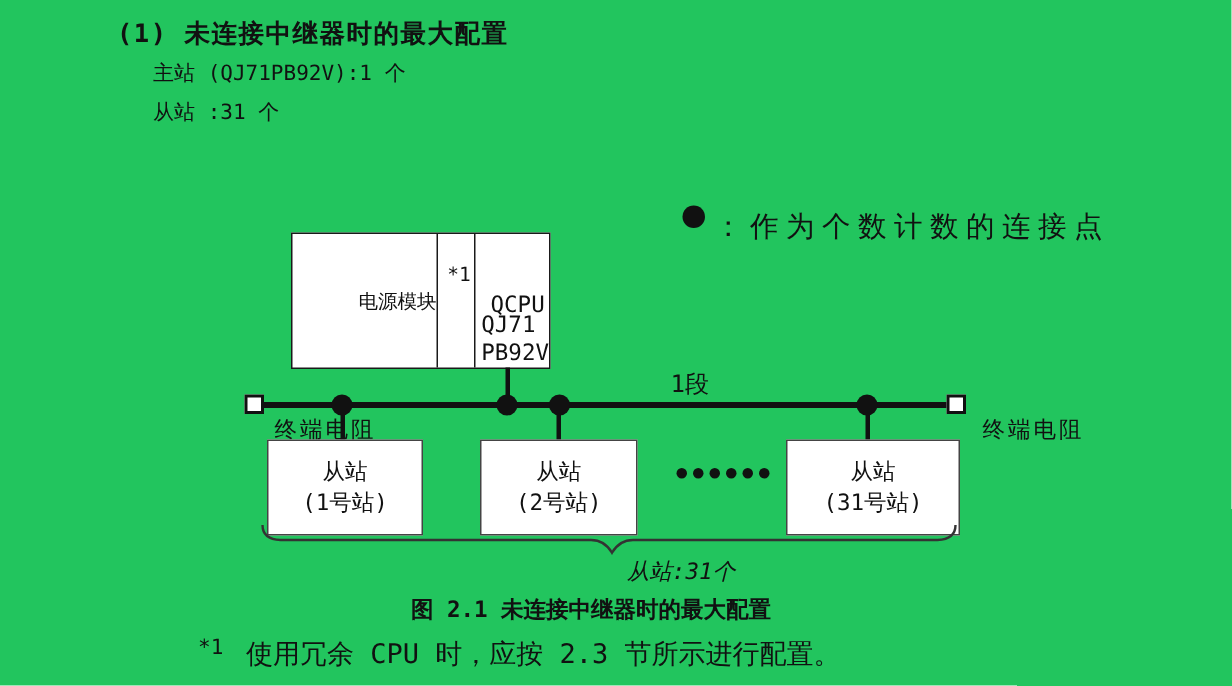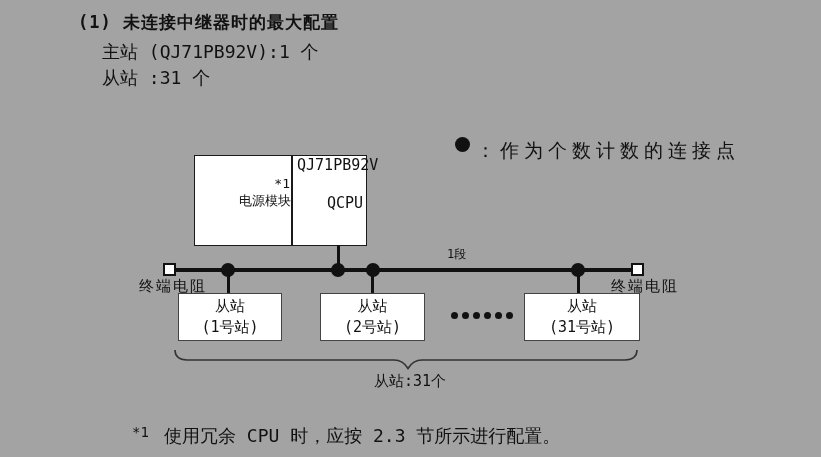--- a/index.html
+++ b/index.html
@@ -1,53 +1,53 @@
 <!DOCTYPE html>
 <html><head>
 <meta charset="utf-8">
 <style>
   * { margin: 0; padding: 0; box-sizing: border-box; }
   html, body { background: #ffffff; }
   .page {
     position: relative;
     width: 821px;
     height: 457px;
-    background: #a3a3a3;
+    background: #22c55e;
     font-family: "DejaVu Sans Mono", "Liberation Sans", sans-serif;
     color: #111111;
     overflow: hidden;
   }
   .abs { position: absolute; }
 
   .heading {
     left: 78px; top: 11px;
     font-size: 17px; font-weight: bold; letter-spacing: 1px;
     white-space: nowrap;
   }
-  .cfgline { left: 102px; font-size: 18px; white-space: nowrap; }
+  .cfgline { left: 102px; font-size: 14px; white-space: nowrap; }
   .cfg1 { top: 40px; }
   .cfg2 { top: 66px; text-align: right; }
 
   
   .master-label { left: 194px; top: 136px; font-size: 14px; letter-spacing: 1px; white-space: nowrap; }
   .master-box {
     left: 194px; top: 155px; width: 173px; height: 91px;
     border: 1px solid #1a1a1a; display: flex; background: #fff;
   }
   .mcell { height: 100%; }
   .mc1 {
     width: 71px; border-right: 1px solid #1a1a1a;
     display: flex; align-items: center; justify-content: center;
     font-size: 13px; white-space: nowrap; margin-left: 44px;
   }
   .mc2 { width: 48px; border-right: 1px solid #1a1a1a; position: relative; }
   .mc2 .sup { position: absolute; top: 20px; right: 2px; font-size: 13px; }
   .mc2 .cpu { position: absolute; left: 3px; top: 38px; font-size: 15px; margin-left: 32px; }
   .mc3 {
-    flex: 1; display: flex; justify-content: flex-end;
+    flex: 1; display: flex; flex-direction: column; justify-content: flex-end;
     padding-left: 4px; font-size: 15px; line-height: 19px;
   }
 
   
   .legend-dot {
     left: 455px; top: 137px; width: 15px; height: 15px;
     border-radius: 50%; background: #111;
   }
   .legend-text { left: 476px; top: 138px; font-size: 19px; letter-spacing: 5px; white-space: nowrap; }
 
@@ -62,43 +62,43 @@
   .dot-s1 { left: 221px; }
   .dot-m  { left: 331px; }
   .dot-s2 { left: 366px; }
   .dot-s31{ left: 571px; }
   .termsq {
     width: 13px; height: 13px; top: 263px;
     background: #fff; border: 2px solid #111;
   }
   .sq-l { left: 163px; }
   .sq-r { left: 631px; }
-  .termlabel { top: 277px; font-size: 15px; letter-spacing: 2px; white-space: nowrap; }
+  .termlabel { top: 277px; font-size: 15px; letter-spacing: 2px; white-space: nowrap; margin-left: 44px; }
   .tl-l { left: 139px; }
   .tl-r { left: 611px; }
-  .seglabel { left: 447px; top: 246px; font-size: 12px; white-space: nowrap; }
+  .seglabel { left: 447px; top: 246px; font-size: 16px; white-space: nowrap; }
 
   
   .slavebox {
-    top: 293px; height: 48px; border: 1.5px solid #444; background: #fff;
+    top: 293px; height: 64px; border: 1.5px solid #444; background: #fff;
     display: flex; flex-direction: column; align-items: center; justify-content: center;
     font-size: 15px; line-height: 21px; text-align: left; white-space: nowrap;
   }
   .sb1 { left: 178px; width: 104px; }
   .sb2 { left: 320px; width: 105px; }
   .sb31 { left: 524px; width: 116px; }
 
   .ellipsis { left: 451px; top: 312px; display: flex; gap: 4px; }
   .edot { width: 7px; height: 7px; border-radius: 50%; background: #111; }
 
   .brace { left: 174px; top: 349px; }
 
   .slave-total {
     left: 330px; top: 372px; width: 160px;
-    font-size: 15px; text-align: center; white-space: nowrap;
+    font-size: 15px; text-align: right; white-space: nowrap; font-style: italic;
   }
   .caption {
     left: 244px; top: 397px; width: 300px;
     font-size: 15px; font-weight: bold; text-align: center; white-space: nowrap;
   }
   .footnote-marker { left: 132px; top: 424px; font-size: 14px; white-space: nowrap; }
   .footnote-text { left: 164px; top: 424px; font-size: 18px; white-space: nowrap; }
 </style>
 </head>
 <body>
@@ -162,16 +162,17 @@
     <span class="edot"></span>
     <span class="edot"></span>
     <span class="edot"></span>
   </div>
 
   <svg class="abs brace" width="464" height="21" viewBox="0 0 464 21">
     <path d="M1 1 Q1 10.5 13 11 L220 11 Q229 11 234 19.5 Q239 11 248 11 L451 11 Q463 10.5 463 1" fill="none" stroke="#333" stroke-width="1.6"></path>
   </svg>
 
   <div class="abs slave-total">从站:31个</div>
+  <div class="abs caption">图 2.1 未连接中继器时的最大配置</div>
   <div class="abs footnote-marker">*1</div>
   <div class="abs footnote-text">使用冗余 CPU 时，应按 2.3 节所示进行配置。</div>
 
 </div>
 
 </body></html>

